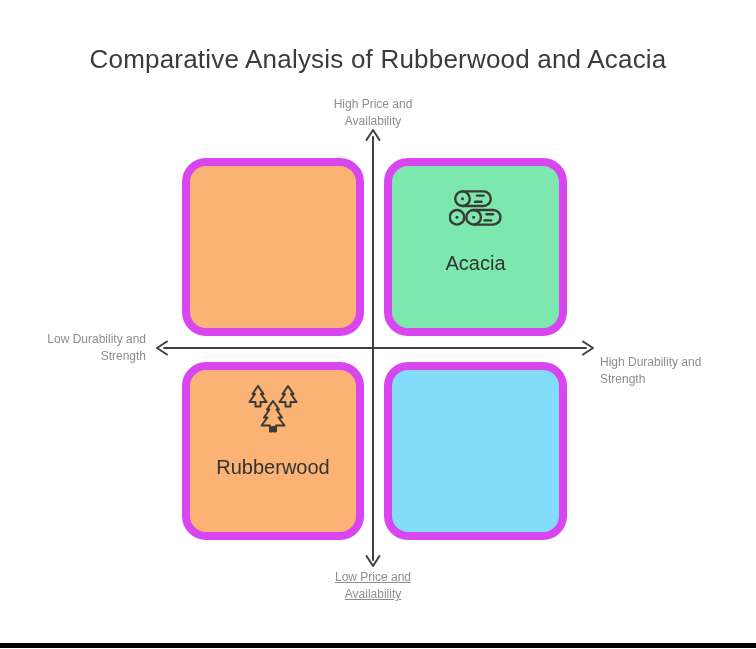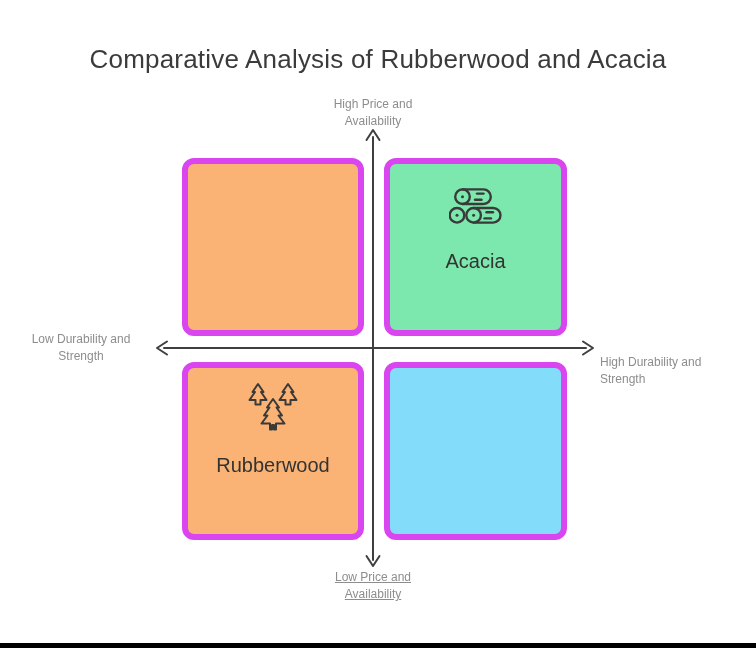--- a/index.html
+++ b/index.html
@@ -6,39 +6,39 @@
   .canvas{
     position:relative;width:756px;height:649px;background:#ffffff;
     overflow:hidden;font-family:"Liberation Sans",sans-serif;
   }
   .title{
     position:absolute;left:0;top:44px;width:756px;text-align:center;
     font-size:26px;color:#3b3b3b;letter-spacing:0.2px;
   }
   .axis-svg{position:absolute;left:0;top:0;pointer-events:none;}
   .qbox{
-    position:absolute;box-sizing:border-box;border:6px solid #d946ef;border-radius:12px;
+    position:absolute;box-sizing:border-box;border:8px solid #d946ef;border-radius:24px;
   }
   .qbox-tl{left:182px;top:158px;width:182px;height:178px;background:#FAB374;}
   .qbox-tr{left:384px;top:158px;width:183px;height:178px;background:#7DE8AD;}
   .qbox-bl{left:182px;top:362px;width:182px;height:178px;background:#FAB374;}
   .qbox-br{left:384px;top:362px;width:183px;height:178px;background:#83DCFA;}
   .q-icon{position:absolute;left:0;width:100%;display:flex;justify-content:center;}
   .q-icon.logs{top:23px;}
   .q-icon.trees{top:14px;}
   .q-label{
     position:absolute;left:0;top:86px;width:100%;text-align:center;
     font-size:20px;color:#333333;
   }
   .axis-label{
     position:absolute;font-size:12px;line-height:17px;color:#8d8d8d;
   }
   .axis-label.top{left:263px;top:96px;width:220px;text-align:center;}
   .axis-label.bottom{left:263px;top:569px;width:220px;text-align:center;text-decoration:underline;}
-  .axis-label.left{left:16px;top:331px;width:130px;text-align:center;}
+  .axis-label.left{left:16px;top:331px;width:130px;text-align:right;}
   .axis-label.right{left:600px;top:331px;width:140px;text-align:left;margin-top:23px;}
   .bottom-bar{position:absolute;left:0;top:643px;width:756px;height:5px;background:#000000;}
 </style>
 </head>
 <body>
 
 <div class="canvas">
 
   <div class="title">Comparative Analysis of Rubberwood and Acacia</div>
 

